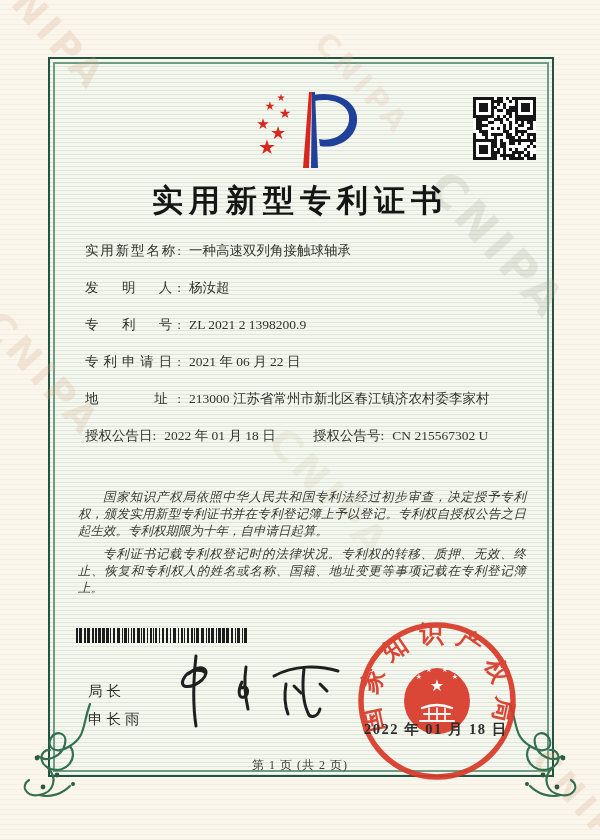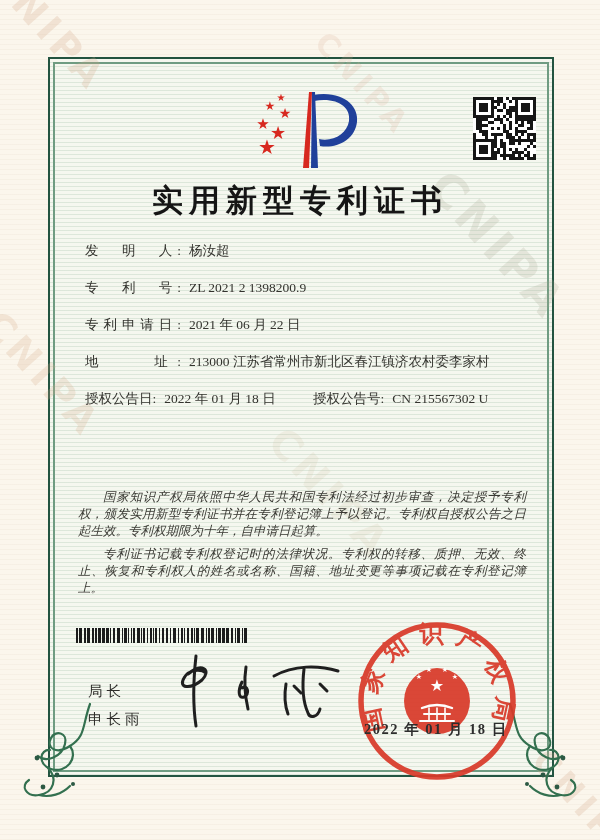--- a/index.html
+++ b/index.html
@@ -399,20 +399,23 @@
       <i style="left: 48px; top: 60px;"></i>
       <i style="left: 54px; top: 60px;"></i>
       <i style="left: 57px; top: 60px;"></i>
       <i style="left: 60px; top: 60px;"></i>
     </div>
 
   <h1 class="title">实用新型专利证书</h1>
 
   <div class="fields">
     <div class="field-row">
+      <span class="f-label">实用新型名称:</span><span class="f-value">一种高速双列角接触球轴承</span>
+    </div>
+    <div class="field-row">
       <span class="f-label">发　明　人:</span><span class="f-value">杨汝超</span>
     </div>
     <div class="field-row">
       <span class="f-label">专　利　号:</span><span class="f-value">ZL 2021 2 1398200.9</span>
     </div>
     <div class="field-row">
       <span class="f-label">专利申请日:</span><span class="f-value">2021 年 06 月 22 日</span>
     </div>
     <div class="field-row">
       <span class="f-label">地　　址:</span><span class="f-value">213000 江苏省常州市新北区春江镇济农村委李家村</span>
@@ -519,14 +522,15 @@
           <path d="M70,92 Q85,86 100,92" stroke-width="2.4"></path>
           <path d="M72,98 h26" stroke-width="2"></path>
           <path d="M68,105 h34" stroke-width="2"></path>
           <path d="M77,92 v12 M85,92 v12 M93,92 v12" stroke-width="1.6"></path>
         </g>
       </g>
     </svg>
   </div>
   <div class="seal-date">2022 年 01 月 18 日</div>
 
+  <div class="page-info">第 1 页 (共 2 页)</div>
 
 </div>
 
 </body></html>

